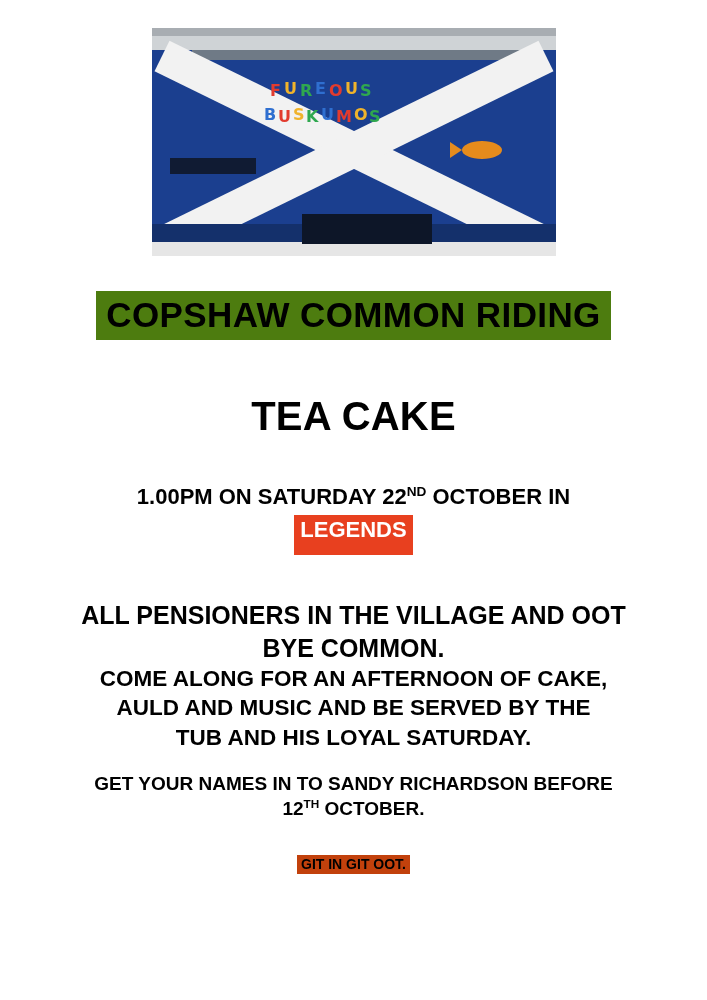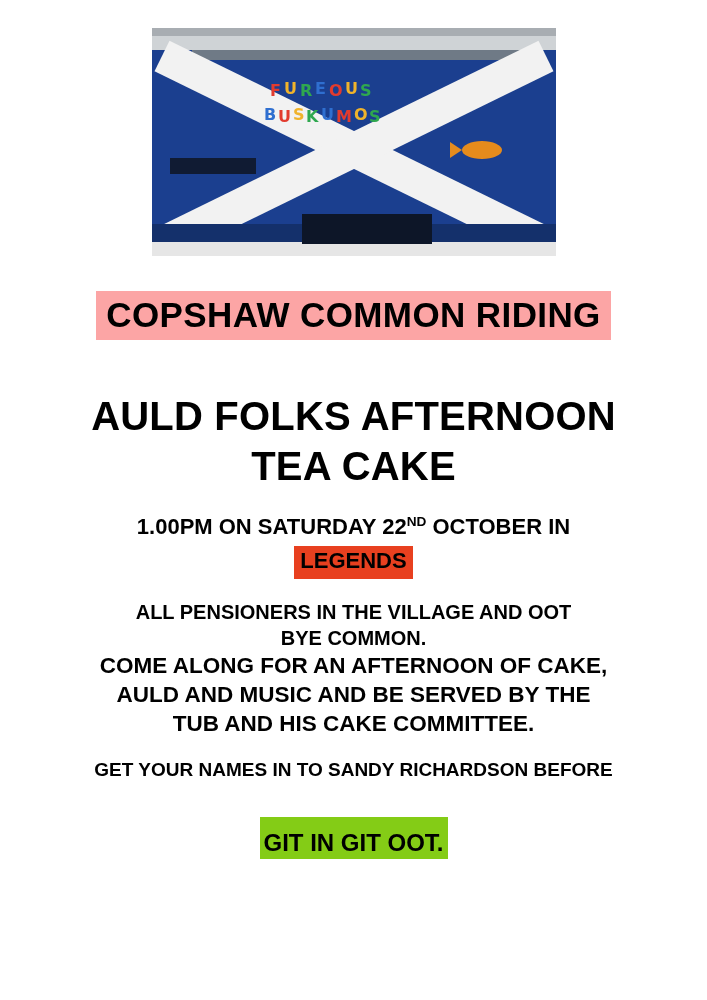--- a/index.html
+++ b/index.html
@@ -36,21 +36,21 @@
   .flag-svg { display: block; width: 100%; height: 100%; }
 
   
   .band-wrap {
     margin-top: 35px;
     width: 100%;
     display: flex;
     justify-content: center;
   }
   .headline-band {
-    background: #fca5a5;
+    background: #4d7c0f;
     color: #000;
     font-size: 35px;
     font-weight: bold;
     letter-spacing: 0.4px;
     line-height: 1.18;
     padding: 3px 10px 5px 10px;
     white-space: nowrap;
   }
 
   
@@ -65,55 +65,55 @@
   }
 
   
   .block {
     text-align: center;
     font-weight: bold;
     line-height: 1.30;
     width: 620px;
   }
   .when {
-    margin-top: 22px;
+    margin-top: 41px;
     font-size: 22px;
   }
   .venue-hl {
     background: #e8401f;
-    color: #000000;
-    padding: 1px 6px 3px 6px;
+    color: #ffffff;
+    padding: 1px 6px 10px 6px;
     display: inline-block;
     font-size: 22px;
   }
   .invite {
-    margin-top: 20px;
-    font-size: 20px;
+    margin-top: 44px;
+    font-size: 25px;
   }
   .come-along {
     font-size: 22.5px;
     width: 640px;
   }
   .names {
     margin-top: 20px;
     font-size: 19px;
     width: 640px;
   }
   .footer-wrap {
     margin-top: 34px;
     display: flex;
     justify-content: center;
     width: 100%;
   }
   .footer-hl {
-    background: #84cc16;
+    background: #c2410c;
     color: #000;
-    font-size: 24px;
-    font-weight: bold;
-    padding: 12px 4px 2px 4px;
+    font-size: 14px;
+    font-weight: bold;
+    padding: 1px 4px 2px 4px;
     display: inline-block;
   }
   sup {
     font-size: 0.62em;
     vertical-align: super;
     line-height: 0;
   }
   .ln { display: block; }
 </style>
 </head>
@@ -163,43 +163,43 @@
         <polygon points="310,122 298,114 298,130" fill="#e58b1c"></polygon>
       </g>
     </svg>
   </div>
 
   <div class="band-wrap">
     <div class="headline-band">COPSHAW COMMON RIDING</div>
   </div>
 
   <div class="title">
-    <span class="ln">AULD FOLKS AFTERNOON</span>
     <span class="ln">TEA CAKE</span>
   </div>
 
   <div class="block when">
     <span>1.00PM ON SATURDAY 22</span><sup>ND</sup><span> OCTOBER IN</span>
     <div style="margin-top:4px;">
       <span class="venue-hl">LEGENDS</span>
     </div>
   </div>
 
   <div class="block invite">
     <span class="ln">ALL PENSIONERS IN THE VILLAGE AND OOT</span>
     <span class="ln">BYE COMMON.</span>
   </div>
 
   <div class="block come-along">
     <span class="ln">COME ALONG FOR AN AFTERNOON OF CAKE,</span>
     <span class="ln">AULD AND MUSIC AND BE SERVED BY THE</span>
-    <span class="ln">TUB AND HIS CAKE COMMITTEE.</span>
+    <span class="ln">TUB AND HIS LOYAL SATURDAY.</span>
   </div>
 
   <div class="block names">
     <span class="ln">GET YOUR NAMES IN TO SANDY RICHARDSON BEFORE</span>
+    <span class="ln"><span>12</span><sup>TH</sup><span> OCTOBER.</span></span>
   </div>
 
   <div class="footer-wrap">
     <span class="footer-hl">GIT IN GIT OOT.</span>
   </div>
 
 </div>
 
 </body></html>

